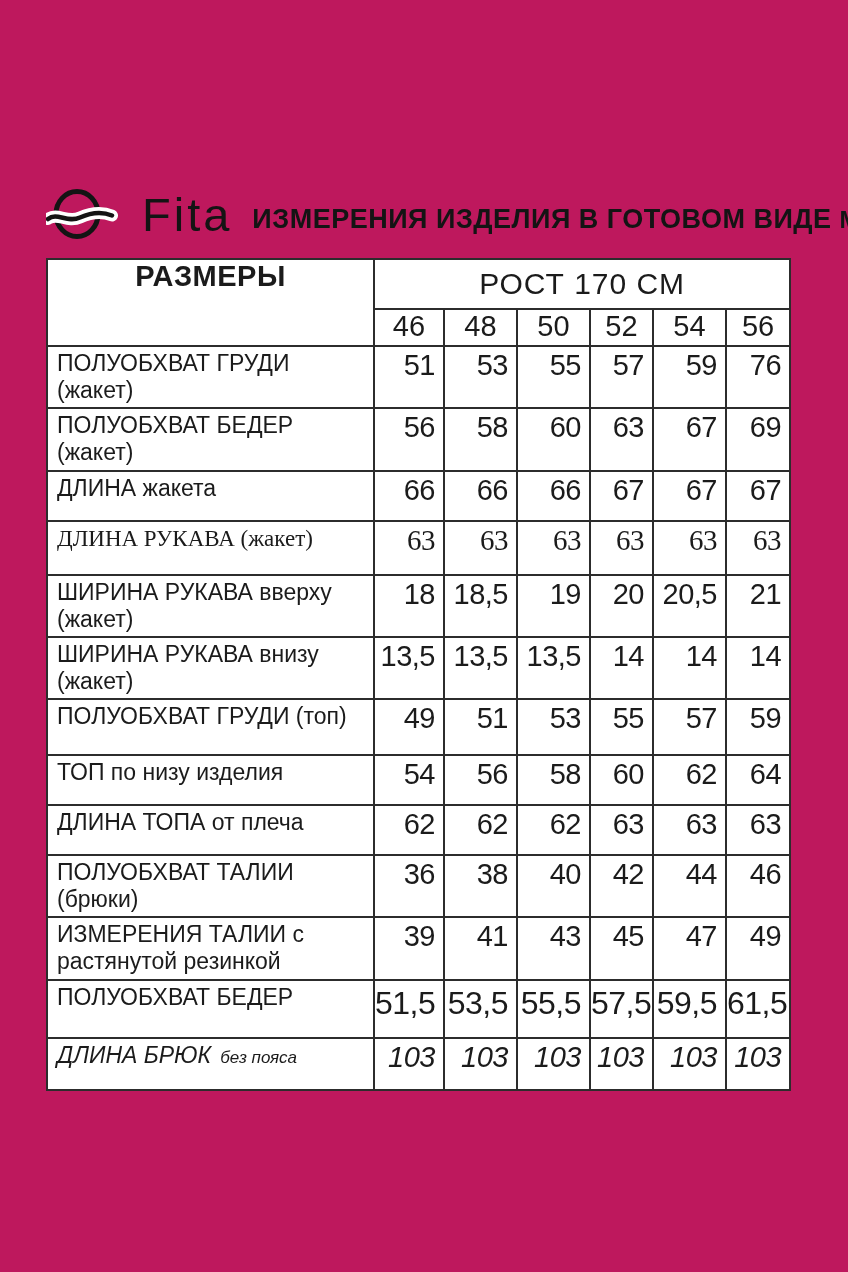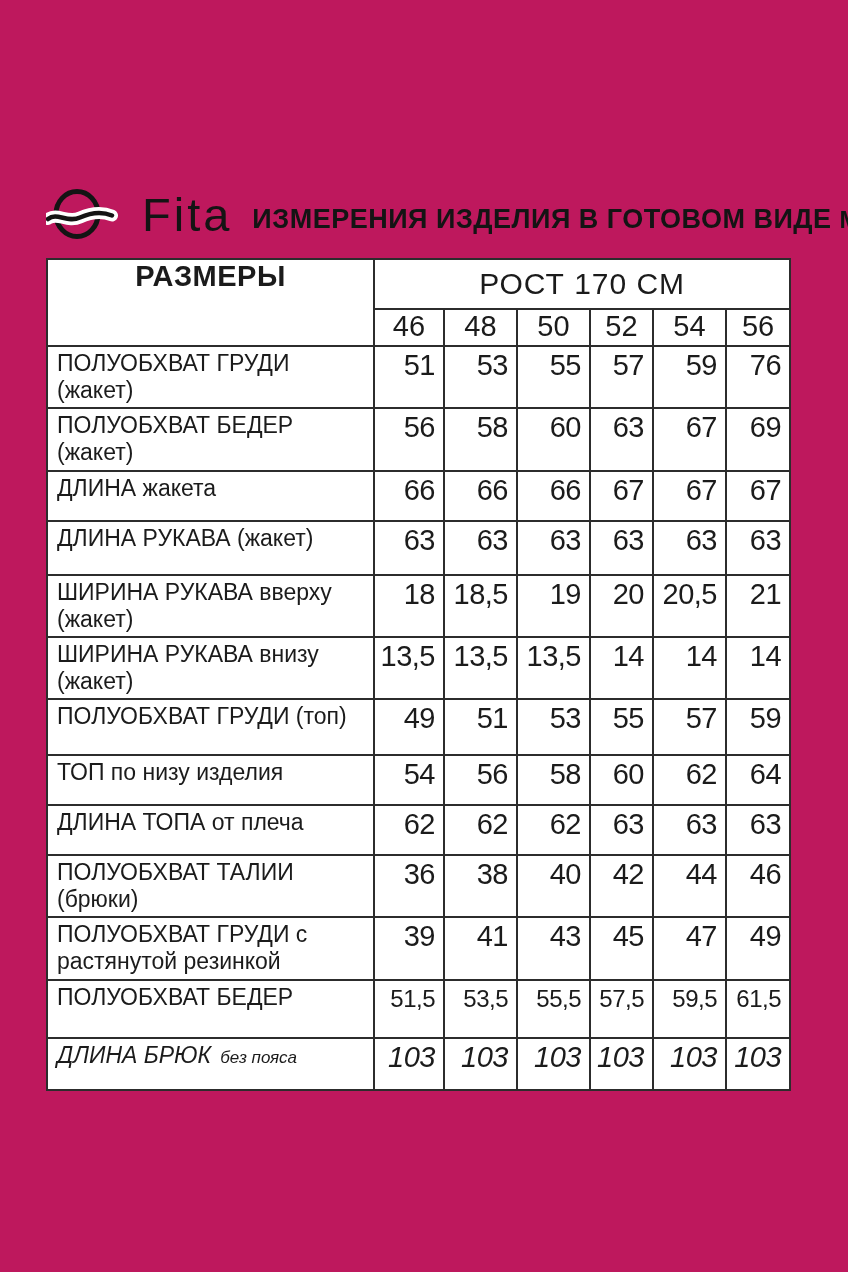--- a/index.html
+++ b/index.html
@@ -63,21 +63,21 @@
   }
   tr.size-row { height:36px; }
   th.size-cell {
     font-size:29px;
     font-weight:400;
     text-align:center;
     vertical-align:middle;
     padding-bottom:2px;
   }
   tbody tr { height:50px; }
-  tbody tr:nth-child(4) { height:54px; }
+  tbody tr:nth-child(4) { height:54px;font-family:Liberation Serif, serif; }
   tbody tr:nth-child(7) { height:56px; }
   tbody tr:nth-child(12) { height:58px; }
   tbody tr:nth-child(13) { height:52px;font-style:italic; }
   td.label-cell {
     font-size:23px;
     font-weight:400;
     text-align:left;
     vertical-align:top;
     padding:3px 4px 3px 9px;
     line-height:1.18;
@@ -89,21 +89,21 @@
   }
   td.value-cell {
     font-size:29px;
     font-weight:400;
     text-align:right;
     vertical-align:top;
     padding:3px 8px 0 0;
     line-height:1.1;
     letter-spacing:-0.5px;
   }
-  td.value-cell.small { font-size:24px; padding-top:5px; }
+  td.value-cell.small { font-size:32px; padding-top:5px; }
 </style>
 </head>
 <body>
 
 <div class="page">
 
   <div class="brand-row">
     <span class="logo-mark">
       <svg width="82" height="60" viewBox="0 0 82 60" aria-hidden="true">
         <ellipse cx="31" cy="30" rx="21" ry="22.5" fill="none" stroke="#141414" stroke-width="5"></ellipse>
@@ -253,21 +253,21 @@
           </td>
           <td class="value-cell">36</td>
           <td class="value-cell">38</td>
           <td class="value-cell">40</td>
           <td class="value-cell">42</td>
           <td class="value-cell">44</td>
           <td class="value-cell">46</td>
         </tr>
         <tr>
           <td class="label-cell">
-            <div><span>ПОЛУОБХВАТ ГРУДИ с</span></div>
+            <div><span>ИЗМЕРЕНИЯ ТАЛИИ с</span></div>
             <div><span>растянутой резинкой</span></div>
           </td>
           <td class="value-cell">39</td>
           <td class="value-cell">41</td>
           <td class="value-cell">43</td>
           <td class="value-cell">45</td>
           <td class="value-cell">47</td>
           <td class="value-cell">49</td>
         </tr>
         <tr>

